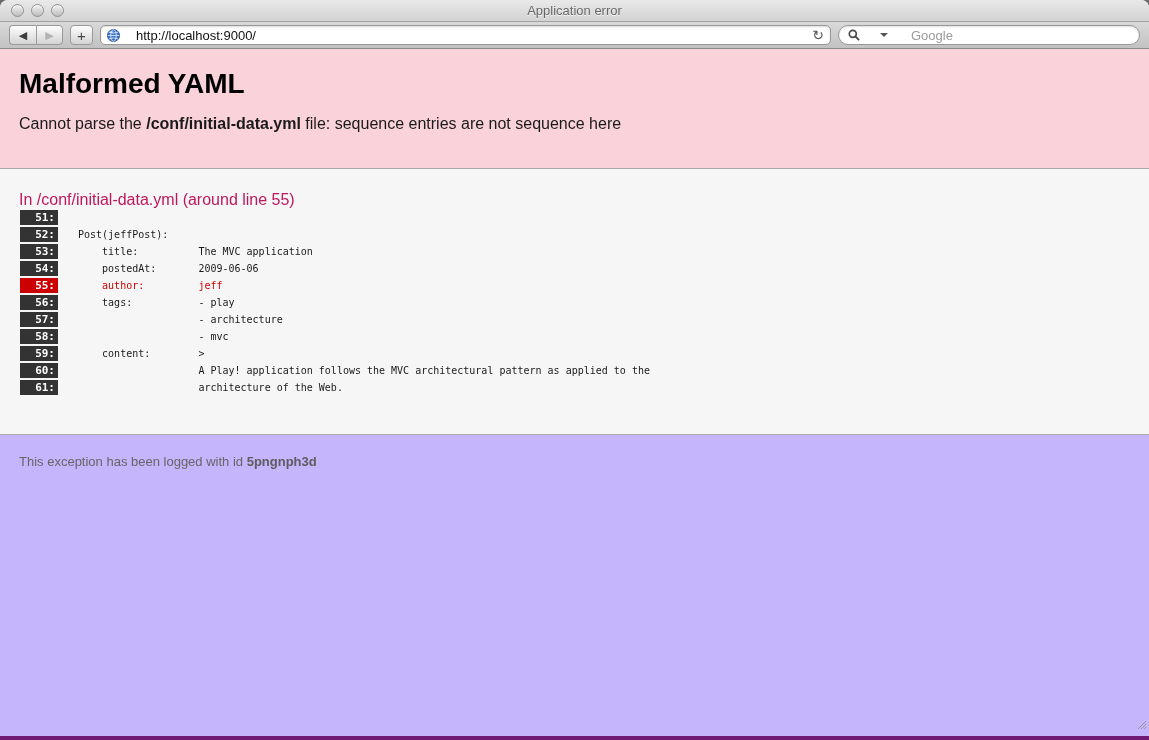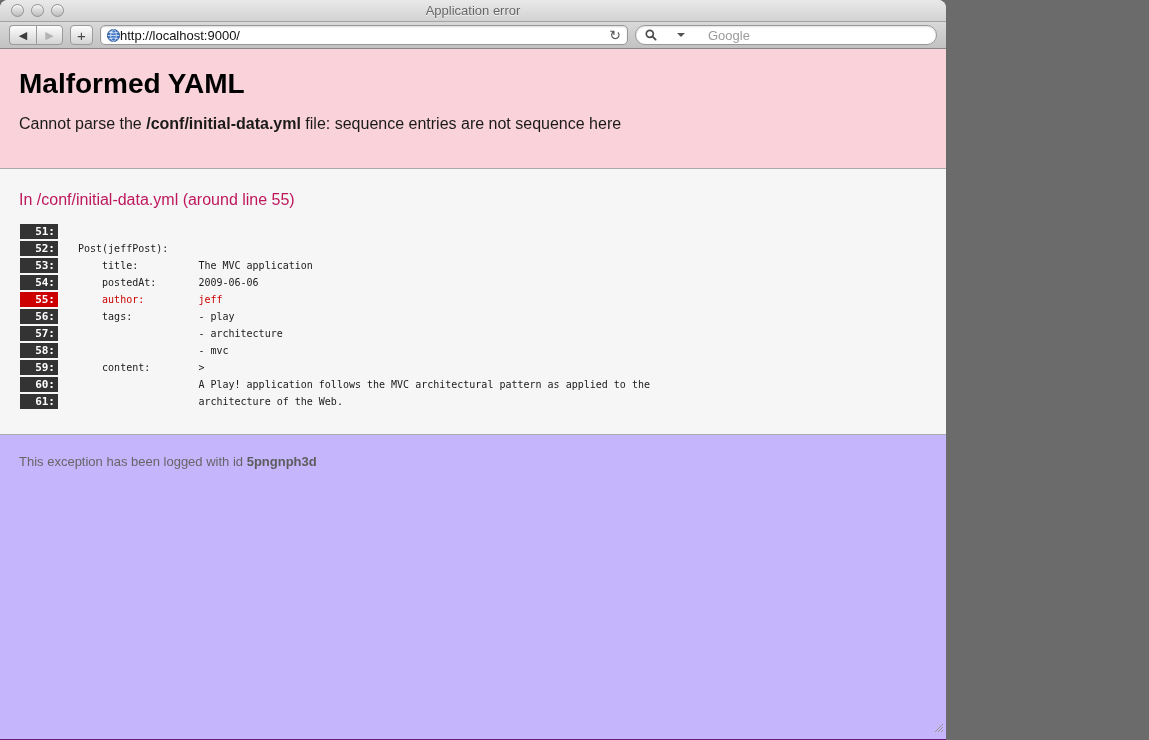--- a/index.html
+++ b/index.html
@@ -1,23 +1,23 @@
 <!DOCTYPE html>
 <html><head>
 <meta charset="utf-8">
 <style>
   * { margin: 0; padding: 0; box-sizing: border-box; }
   html, body { background: #6b6b6b; font-family: "Liberation Sans", "DejaVu Sans", sans-serif; }
   .window {
-    width: 946px; height: 740px;
+    width: 1149px; height: 740px;
     background: #ececec;
     border-radius: 8px 8px 0 0;
     overflow: hidden;
     position: relative;
-    border-bottom: 1px solid #701a75;
+    border-bottom: 4px solid #701a75;
     display: flex; flex-direction: column;
   }
 
   
   .titlebar {
     height: 22px; flex: 0 0 22px;
     background: linear-gradient(#e9e9e9, #d2d2d2);
     border-bottom: 1px solid #a2a2a2;
     position: relative;
     display: flex; align-items: center; justify-content: center;
@@ -53,21 +53,21 @@
   }
   .btn-back { width: 27px; border-radius: 4px 0 0 4px; border-right: none; }
   .btn-forward { width: 27px; border-radius: 0 4px 4px 0; color: #b3b3b3; }
   .btn-newtab { width: 23px; border-radius: 4px; font-size: 15px; color: #444; }
   .url-field {
     flex: 1 1 auto; height: 20px;
     background: #fff;
     border: 1px solid #989898;
     border-radius: 5px;
     display: flex; align-items: center;
-    padding: 0 6px; gap: 0;
+    padding: 0 6px; gap: 16px;
     box-shadow: inset 0 1px 2px rgba(0,0,0,.15);
   }
   .url-text { flex: 1 1 auto; font-size: 13px; color: #111; white-space: nowrap; overflow: hidden; }
   .refresh-btn { display: flex; align-items: center; font-size: 14px; color: #555; line-height: 1; }
   .search-field {
     flex: 0 0 302px; height: 20px;
     background: #fff;
     border: 1px solid #989898;
     border-radius: 11px;
     display: flex; align-items: center;
@@ -94,21 +94,21 @@
   .error-message { margin-top: 12px; font-size: 16px; line-height: 20px; color: #1a1a1a; }
   .error-message b { font-weight: 700; }
 
   .source-section {
     flex: 0 0 266px;
     background: #f6f6f6;
     border-bottom: 1px solid #ababab;
     padding: 22px 19px 0 19px;
   }
   .source-heading { font-size: 16px; font-weight: 400; color: #be185d; }
-  .code-block { margin-top: 14px; margin-left: 1px; }
+  .code-block { margin-left: 1px; }
   .code-row { display: flex; align-items: center; height: 17px; }
   .line-badge {
     flex: 0 0 38px; height: 15px; line-height: 15px;
     background: #333333; color: #fff;
     font-family: "DejaVu Sans Mono", "Liberation Mono", monospace;
     font-size: 11px; font-weight: 700;
     text-align: right; padding-right: 3px;
   }
   .line-code {
     margin-left: 20px;

